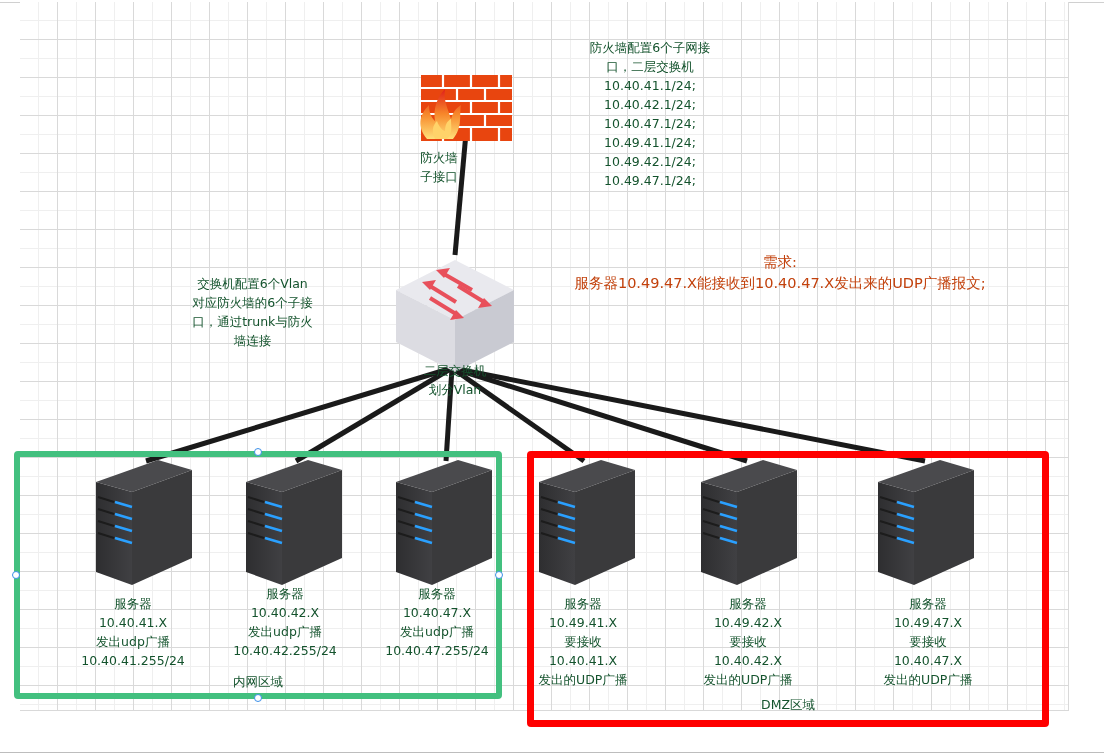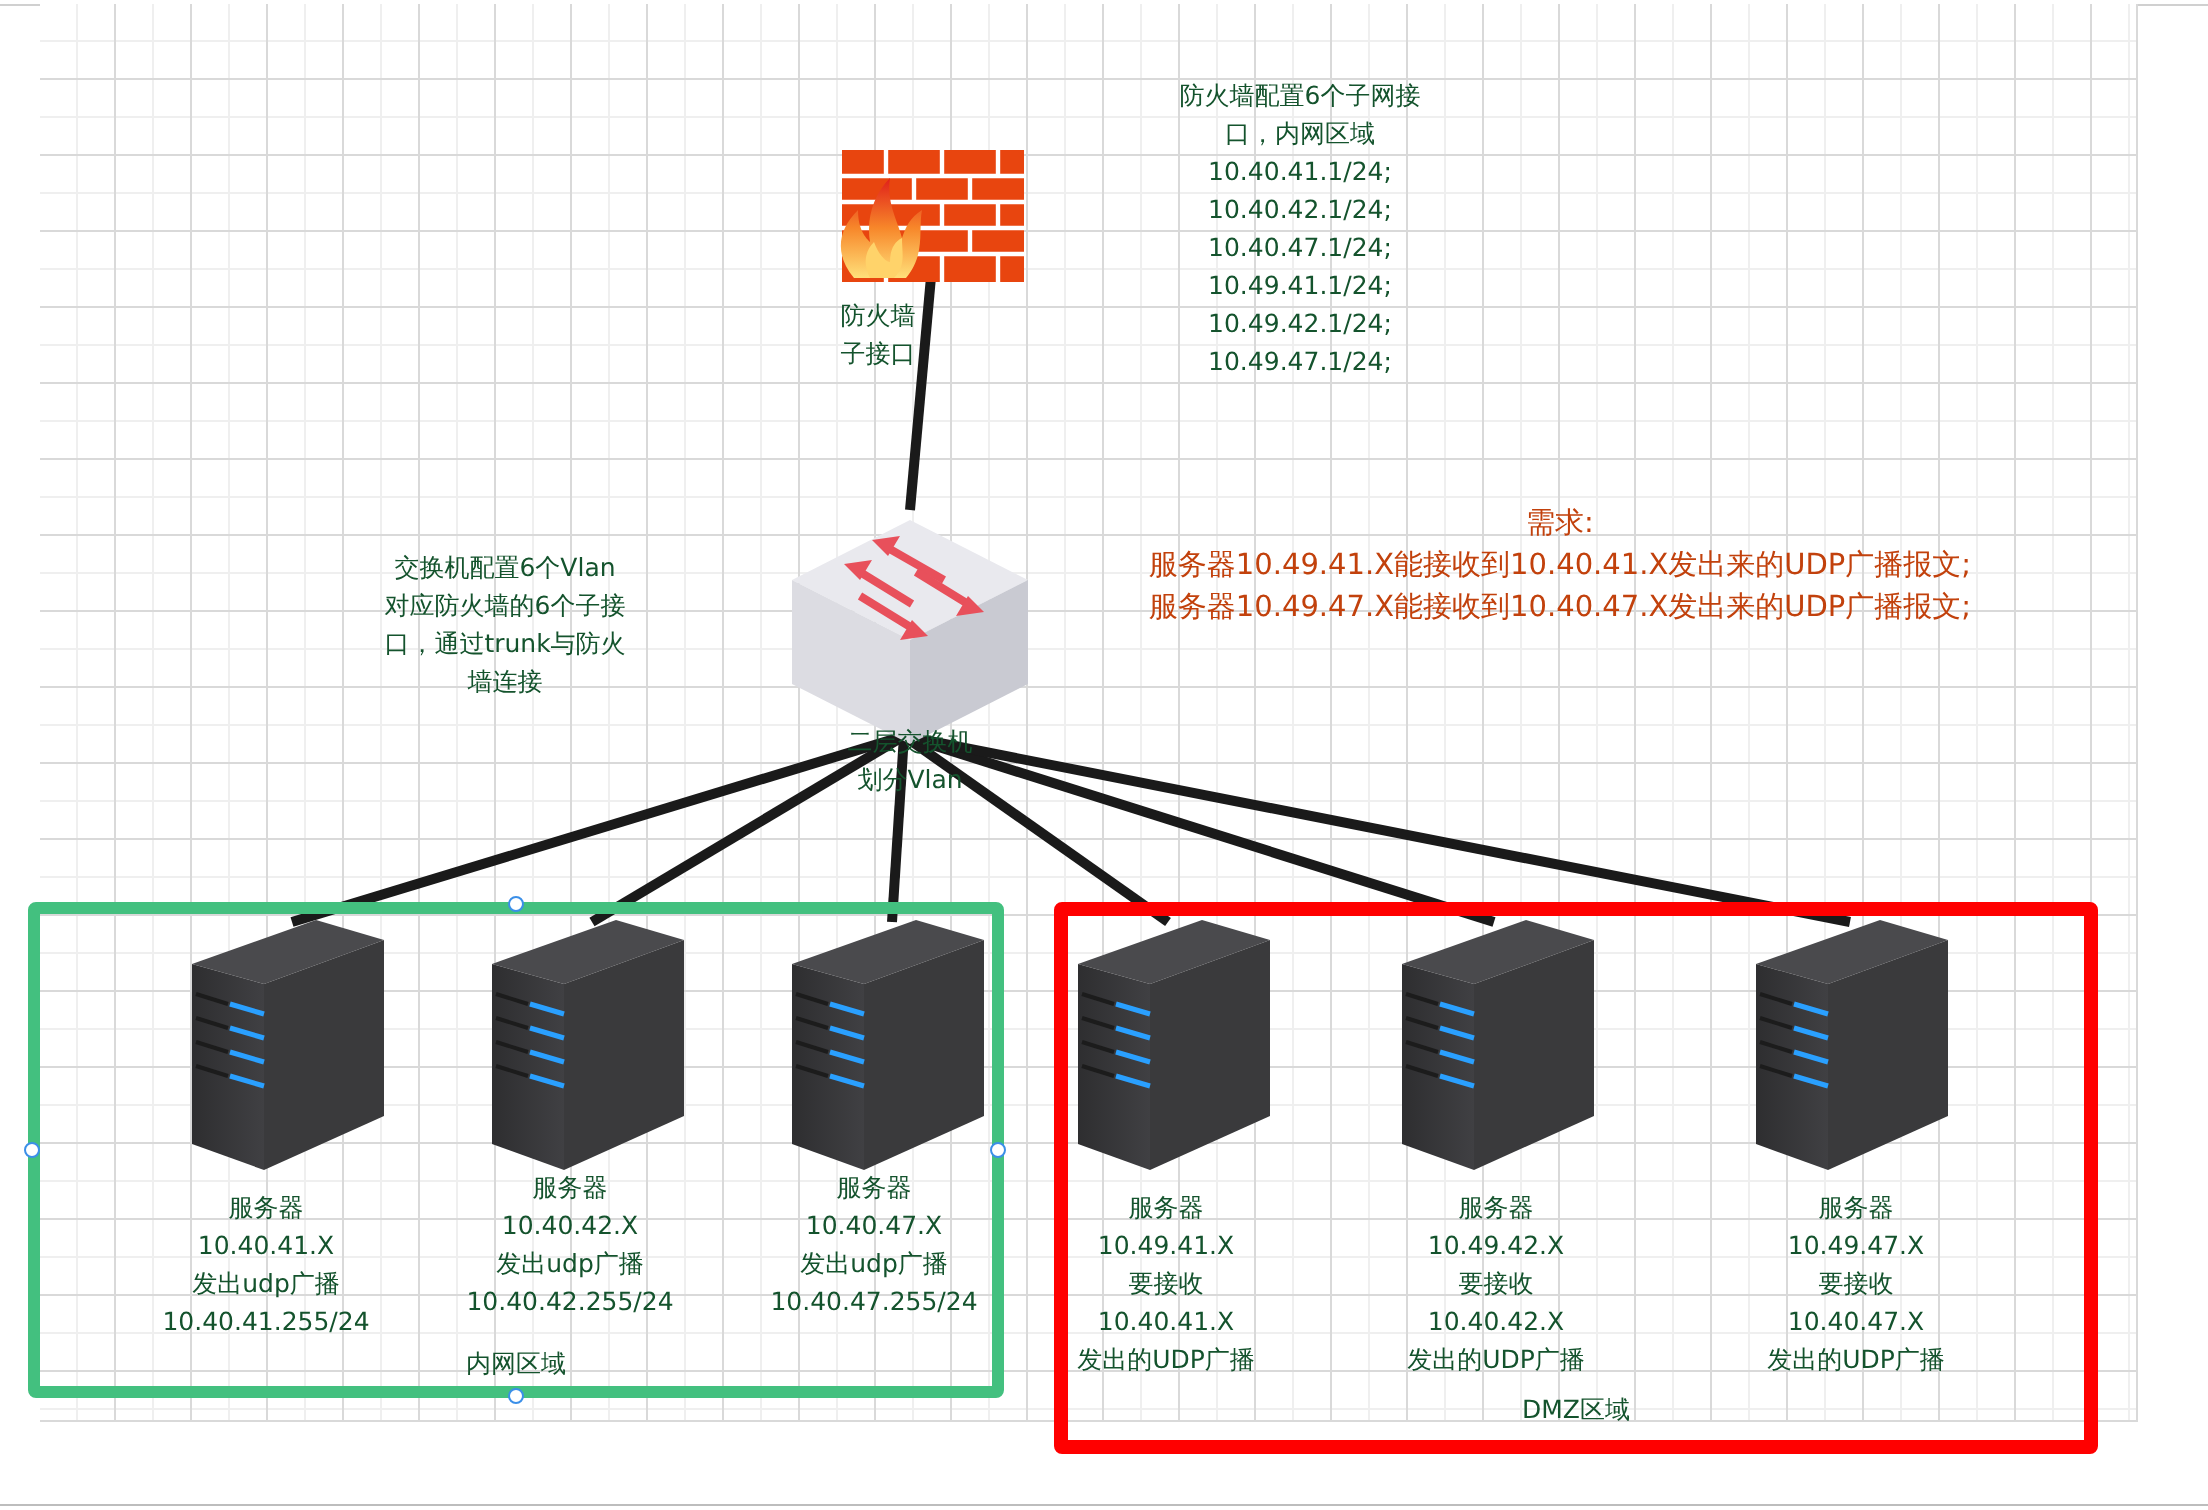--- a/index.html
+++ b/index.html
@@ -91,21 +91,21 @@
     <path d="M18 64 C14 56 16 50 20 46 C22 52 26 56 28 56 C28 50 30 46 34 44 C34 52 36 58 30 64 Z" fill="#ffd36a"></path>
   </svg>
 
   <div class="txt" style="left:404px;top:148px;width:70px;">
     <div>防火墙</div>
     <div>子接口</div>
   </div>
 
   <div class="txt" style="left:570px;top:38px;width:160px;">
     <div>防火墙配置6个子网接</div>
-    <div>口，内网区域</div>
+    <div>口，二层交换机</div>
     <div>10.40.41.1/24;</div>
     <div>10.40.42.1/24;</div>
     <div>10.40.47.1/24;</div>
     <div>10.49.41.1/24;</div>
     <div>10.49.42.1/24;</div>
     <div>10.49.47.1/24;</div>
   </div>
 
   <svg style="position:absolute;left:396px;top:260px;width:118px;height:112px;" viewBox="0 0 118 112">
     <polygon points="59,0 118,30 59,60 0,30" fill="#e9e9ee"></polygon>
@@ -130,21 +130,20 @@
 
   <div class="txt" style="left:185px;top:256px;width:135px;margin-top:18px;">
     <div>交换机配置6个Vlan</div>
     <div>对应防火墙的6个子接</div>
     <div>口，通过trunk与防火</div>
     <div>墙连接</div>
   </div>
 
   <div class="txt req" style="left:555px;top:252px;width:450px;">
     <div>需求:</div>
-    <div>服务器10.49.41.X能接收到10.40.41.X发出来的UDP广播报文;</div>
     <div>服务器10.49.47.X能接收到10.40.47.X发出来的UDP广播报文;</div>
   </div>
 
   <div class="zone zone-green"></div>
   <div class="handle" style="left:254px;top:448px;"></div>
   <div class="handle" style="left:254px;top:694px;"></div>
   <div class="handle" style="left:12px;top:571px;"></div>
   <div class="handle" style="left:495px;top:571px;"></div>
   <div class="txt" style="left:208px;top:672px;width:100px;text-align:center;">内网区域</div>
 

